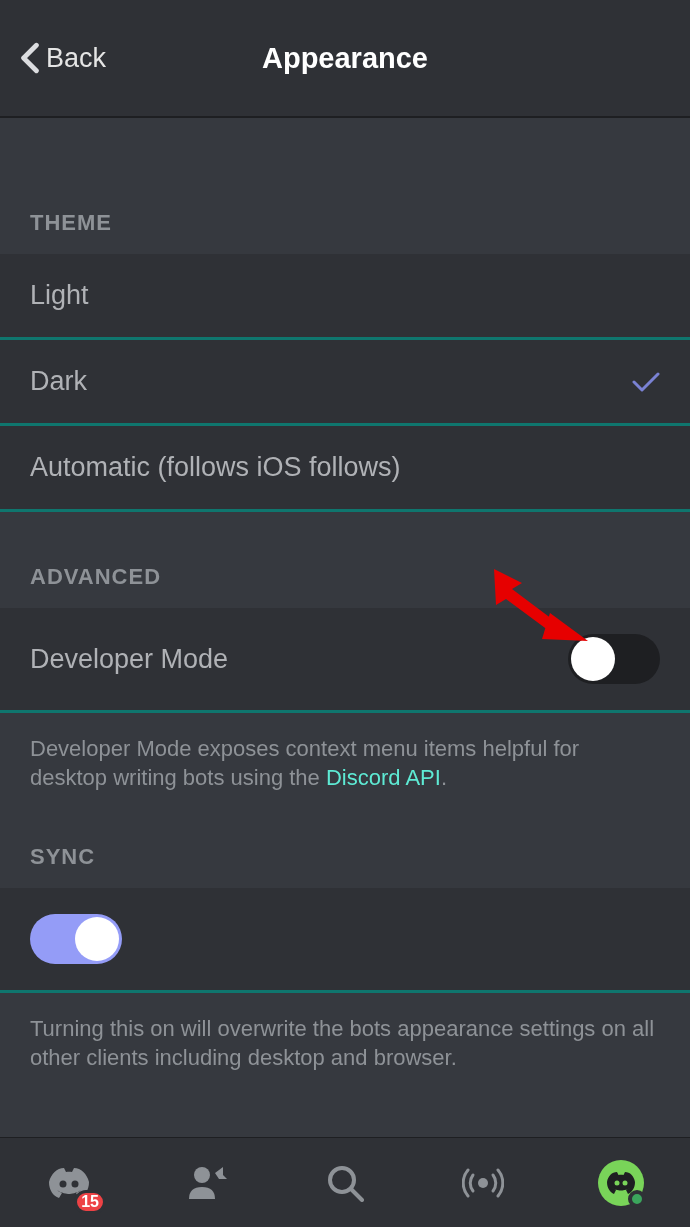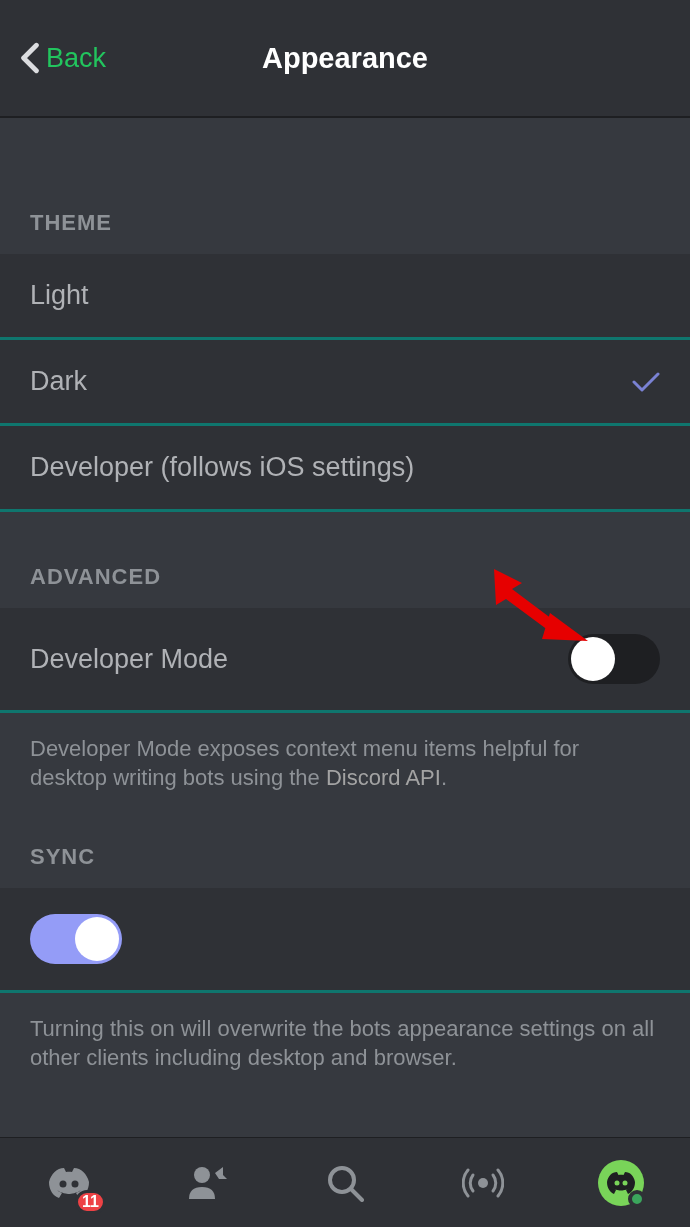--- a/index.html
+++ b/index.html
@@ -21,21 +21,21 @@
     border-bottom: 2px solid #1e1f22;
   }
   .back-btn {
     position: absolute;
     left: 20px;
     top: 50%;
     transform: translateY(-50%);
     display: flex;
     align-items: center;
     gap: 6px;
-    color: #22c55e;
+    color: #e5e5e5;
     font-size: 27px;
     cursor: pointer;
   }
   .back-chevron {
     width: 20px;
     height: 32px;
   }
   .title {
     margin: 11px auto;
     color: #ffffff;
@@ -67,21 +67,21 @@
     width: 28px;
     height: 20px;
     color: #7a82d4;
   }
   .desc {
     padding: 22px 30px 0 30px;
     color: #8e9297;
     font-size: 22px;
     line-height: 1.3;
   }
-  .desc a { color: #a3a3a3; text-decoration: none; margin-top: 24px; }
+  .desc a { color: #5eead4; text-decoration: none; margin-top: 24px; }
   .toggle {
     width: 92px;
     height: 50px;
     border-radius: 25px;
     position: relative;
     flex-shrink: 0;
   }
   .toggle .knob {
     width: 44px;
     height: 44px;
@@ -183,21 +183,21 @@
 <div class="row">
   <span class="label">Light</span>
 </div>
 <div class="row">
   <span class="label">Dark</span>
   <svg class="check" viewBox="0 0 28 20" fill="none">
     <path d="M2 10 L10 18 L26 2" stroke="#7a82d4" stroke-width="3" stroke-linecap="round" stroke-linejoin="round"></path>
   </svg>
 </div>
 <div class="row">
-  <span class="label">Developer (follows iOS settings)</span>
+  <span class="label">Automatic (follows iOS follows)</span>
 </div>
 
 <div class="section-header tight">ADVANCED</div>
 
 <div class="row">
   <span class="label">Developer Mode</span>
   <div class="toggle off">
     <div class="knob"></div>
   </div>
 </div>
@@ -224,21 +224,21 @@
   <polygon points="60,48 98,76 52,74" fill="#e60000"></polygon>
 </svg>
 
 <div class="tabbar">
   <div class="tabbtn">
     <svg class="tab-icon" width="44" height="34" viewBox="0 0 44 34">
       <path d="M17 2 C10 2 4 8 2 16 C2 24 6 30 12 32 L15 27 C12 26 10 24 10 24 C14 27 20 28 22 28 C24 28 30 27 34 24 C34 24 32 26 29 27 L32 32 C38 30 42 24 42 16 C40 8 34 2 27 2 L25 6 C23 5.5 21 5.5 19 6 Z" fill="#8e9297"></path>
       <circle cx="16" cy="18" r="3.5" fill="#2f3136"></circle>
       <circle cx="28" cy="18" r="3.5" fill="#2f3136"></circle>
     </svg>
-    <div class="badge">11</div>
+    <div class="badge">15</div>
   </div>
   <div class="tabbtn">
     <svg class="tab-icon" width="40" height="36" viewBox="0 0 40 36">
       <circle cx="15" cy="10" r="8" fill="#8e9297"></circle>
       <path d="M2 34 Q2 22 15 22 Q28 22 28 34 Z" fill="#8e9297"></path>
       <path d="M28 8 L36 2 L36 10 L40 14 L32 14 Z" fill="#8e9297"></path>
     </svg>
   </div>
   <div class="tabbtn">
     <svg class="tab-icon" width="38" height="38" viewBox="0 0 38 38">

